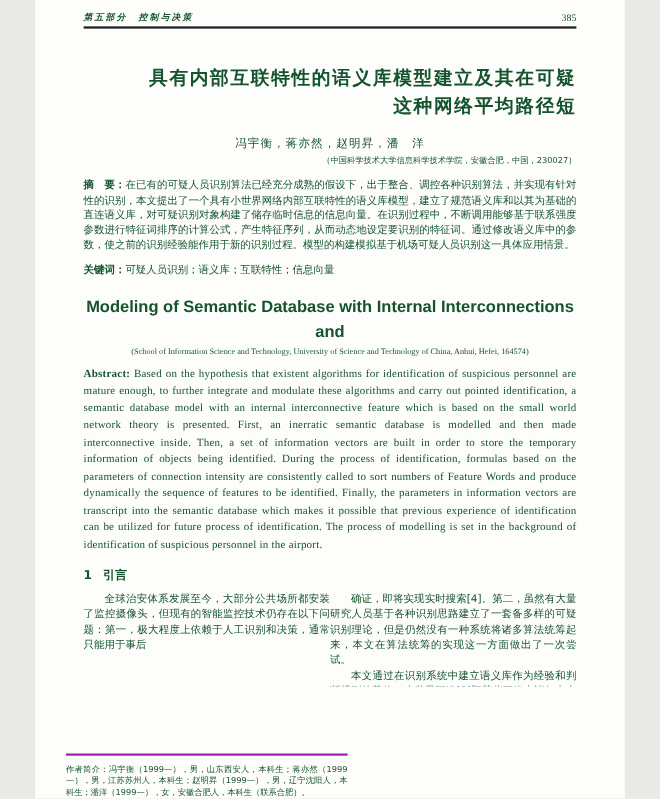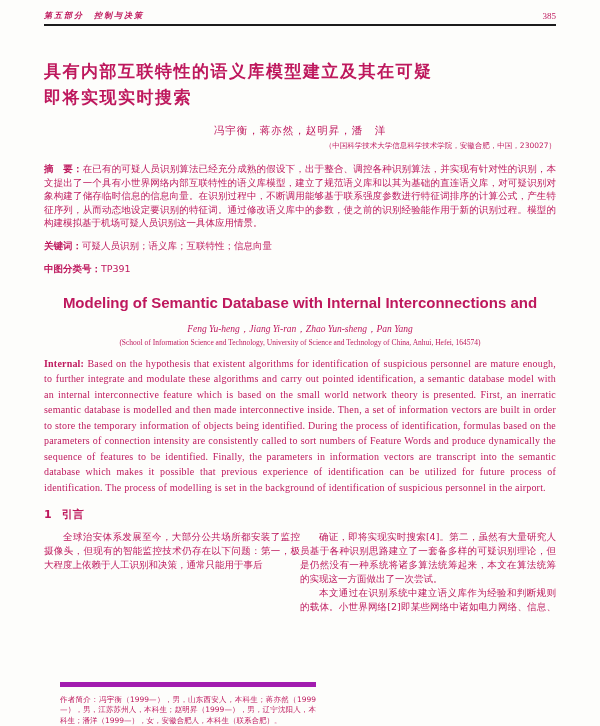--- a/index.html
+++ b/index.html
@@ -1,28 +1,28 @@
 <!DOCTYPE html>
 <html><head>
 <meta charset="utf-8">
 <style>
   html,body{margin:0;padding:0;background:#e9e9e7;}
   .page{
-    width:600px;height:726px;box-sizing:border-box;
-    margin:0 auto;background:#fdfdfb;color:#be185d;
+    width:536px;height:726px;box-sizing:border-box;
+    margin:0 auto;background:#fdfdfb;color:#14532d;
     padding:10px 44px 0 44px;position:relative;overflow:hidden;
     font-family:"DejaVu Sans","Liberation Sans",sans-serif;
   }
   
   .page-header{display:flex;justify-content:space-between;align-items:flex-end;}
   .hdr-left{font-size:8px;font-weight:bold;font-style:italic;letter-spacing:2px;}
   .hdr-right{font-size:9px;font-family:"Liberation Serif",serif;}
   .header-rule{border-bottom:2px solid #1c1c1c;margin-top:3px;}
   
-  .title-zh{margin:32px 0 0 0;text-align:left;font-size:17px;font-weight:bold;
+  .title-zh{margin:32px 0 0 0;text-align:right;font-size:17px;font-weight:bold;
     line-height:26px;letter-spacing:1.5px;}
   .authors-zh{margin-top:14px;text-align:center;font-size:10.5px;
     letter-spacing:1px;font-family:"DejaVu Serif","Liberation Serif",serif;}
   .affil-zh{margin-top:3px;text-align:right;font-size:7.5px;}
   
   .abstract-zh{margin-top:11px;font-size:9.5px;line-height:13.5px;text-align:justify;}
   .lbl{font-weight:bold;}
   .kw-zh,.clc{font-size:9.5px;line-height:13.5px;margin-top:1px;}
   
   .title-en{margin:16px 0 0 0;text-align:center;font-size:15px;font-weight:bold;
@@ -35,64 +35,60 @@
     font-family:"Liberation Serif","DejaVu Serif",serif;letter-spacing:.2px;}
   .kw-en{font-size:10px;line-height:15.5px;text-align:justify;margin-top:1px;
     font-family:"Liberation Serif","DejaVu Serif",serif;}
   
   .sec-heading{margin-top:12px;font-size:11px;font-weight:bold;}
   .sec-heading .sec-num{margin-right:10px;}
   .columns{display:flex;gap:0;margin-top:8px;height:86px;overflow:hidden;}
   .col{flex:1;font-size:9.5px;line-height:14px;text-align:justify;}
   .col p{margin:0;text-indent:2em;}
   
-  .footnote{position:absolute;left:60px;bottom:0;width:256px;background:#fdfdfb;
-    border-top:5px solid #a21caf;padding-top:8px;font-size:7.5px;line-height:10.5px;
+  .footnote{position:absolute;left:28px;bottom:0;width:256px;background:#fdfdfb;
+    border-top:2px solid #a21caf;padding-top:8px;font-size:7.5px;line-height:10.5px;
     text-align:justify;}
 </style>
 </head>
 <body>
 
 <div class="page">
 
   <div class="page-header">
     <span class="hdr-left">第五部分　控制与决策</span>
     <span class="hdr-right">385</span>
   </div>
   <div class="header-rule"></div>
 
   <h1 class="title-zh">
     <span>具有内部互联特性的语义库模型建立及其在可疑</span><br>
-    <span>即将实现实时搜索</span>
+    <span>这种网络平均路径短</span>
   </h1>
 
   <div class="authors-zh">冯宇衡，蒋亦然，赵明昇，潘　洋</div>
   <div class="affil-zh">（中国科学技术大学信息科学技术学院，安徽合肥，中国，230027）</div>
 
   <p class="abstract-zh">
     <span class="lbl">摘　要：</span><span>在已有的可疑人员识别算法已经充分成熟的假设下，出于整合、调控各种识别算法，并实现有针对性的识别，本文提出了一个具有小世界网络内部互联特性的语义库模型，建立了规范语义库和以其为基础的直连语义库，对可疑识别对象构建了储存临时信息的信息向量。在识别过程中，不断调用能够基于联系强度参数进行特征词排序的计算公式，产生特征序列，从而动态地设定要识别的特征词。通过修改语义库中的参数，使之前的识别经验能作用于新的识别过程。模型的构建模拟基于机场可疑人员识别这一具体应用情景。</span>
   </p>
 
   <p class="kw-zh">
     <span class="lbl">关键词：</span><span>可疑人员识别；语义库；互联特性；信息向量</span>
   </p>
 
-  <p class="clc">
-    <span class="lbl">中图分类号：</span><span>TP391</span>
-  </p>
 
   <h2 class="title-en">
     <span>Modeling of Semantic Database with Internal Interconnections and</span><br>
   </h2>
 
-  <div class="authors-en">Feng Yu-heng，Jiang Yi-ran，Zhao Yun-sheng，Pan Yang</div>
   <div class="affil-en">(School of Information Science and Technology, University of Science and Technology of China, Anhui, Hefei, 164574)</div>
 
   <p class="abstract-en">
-    <span class="lbl">Internal:</span>
+    <span class="lbl">Abstract:</span>
     <span>Based on the hypothesis that existent algorithms for identification of suspicious personnel are mature enough, to further integrate and modulate these algorithms and carry out pointed identification, a semantic database model with an internal interconnective feature which is based on the small world network theory is presented. First, an inerratic semantic database is modelled and then made interconnective inside. Then, a set of information vectors are built in order to store the temporary information of objects being identified. During the process of identification, formulas based on the parameters of connection intensity are consistently called to sort numbers of Feature Words and produce dynamically the sequence of features to be identified. Finally, the parameters in information vectors are transcript into the semantic database which makes it possible that previous experience of identification can be utilized for future process of identification. The process of modelling is set in the background of identification of suspicious personnel in the airport.</span>
   </p>
 
 
   <div class="sec-heading">
     <span class="sec-num">1</span><span>引言</span>
   </div>
 
   <div class="columns">
     <div class="col">

